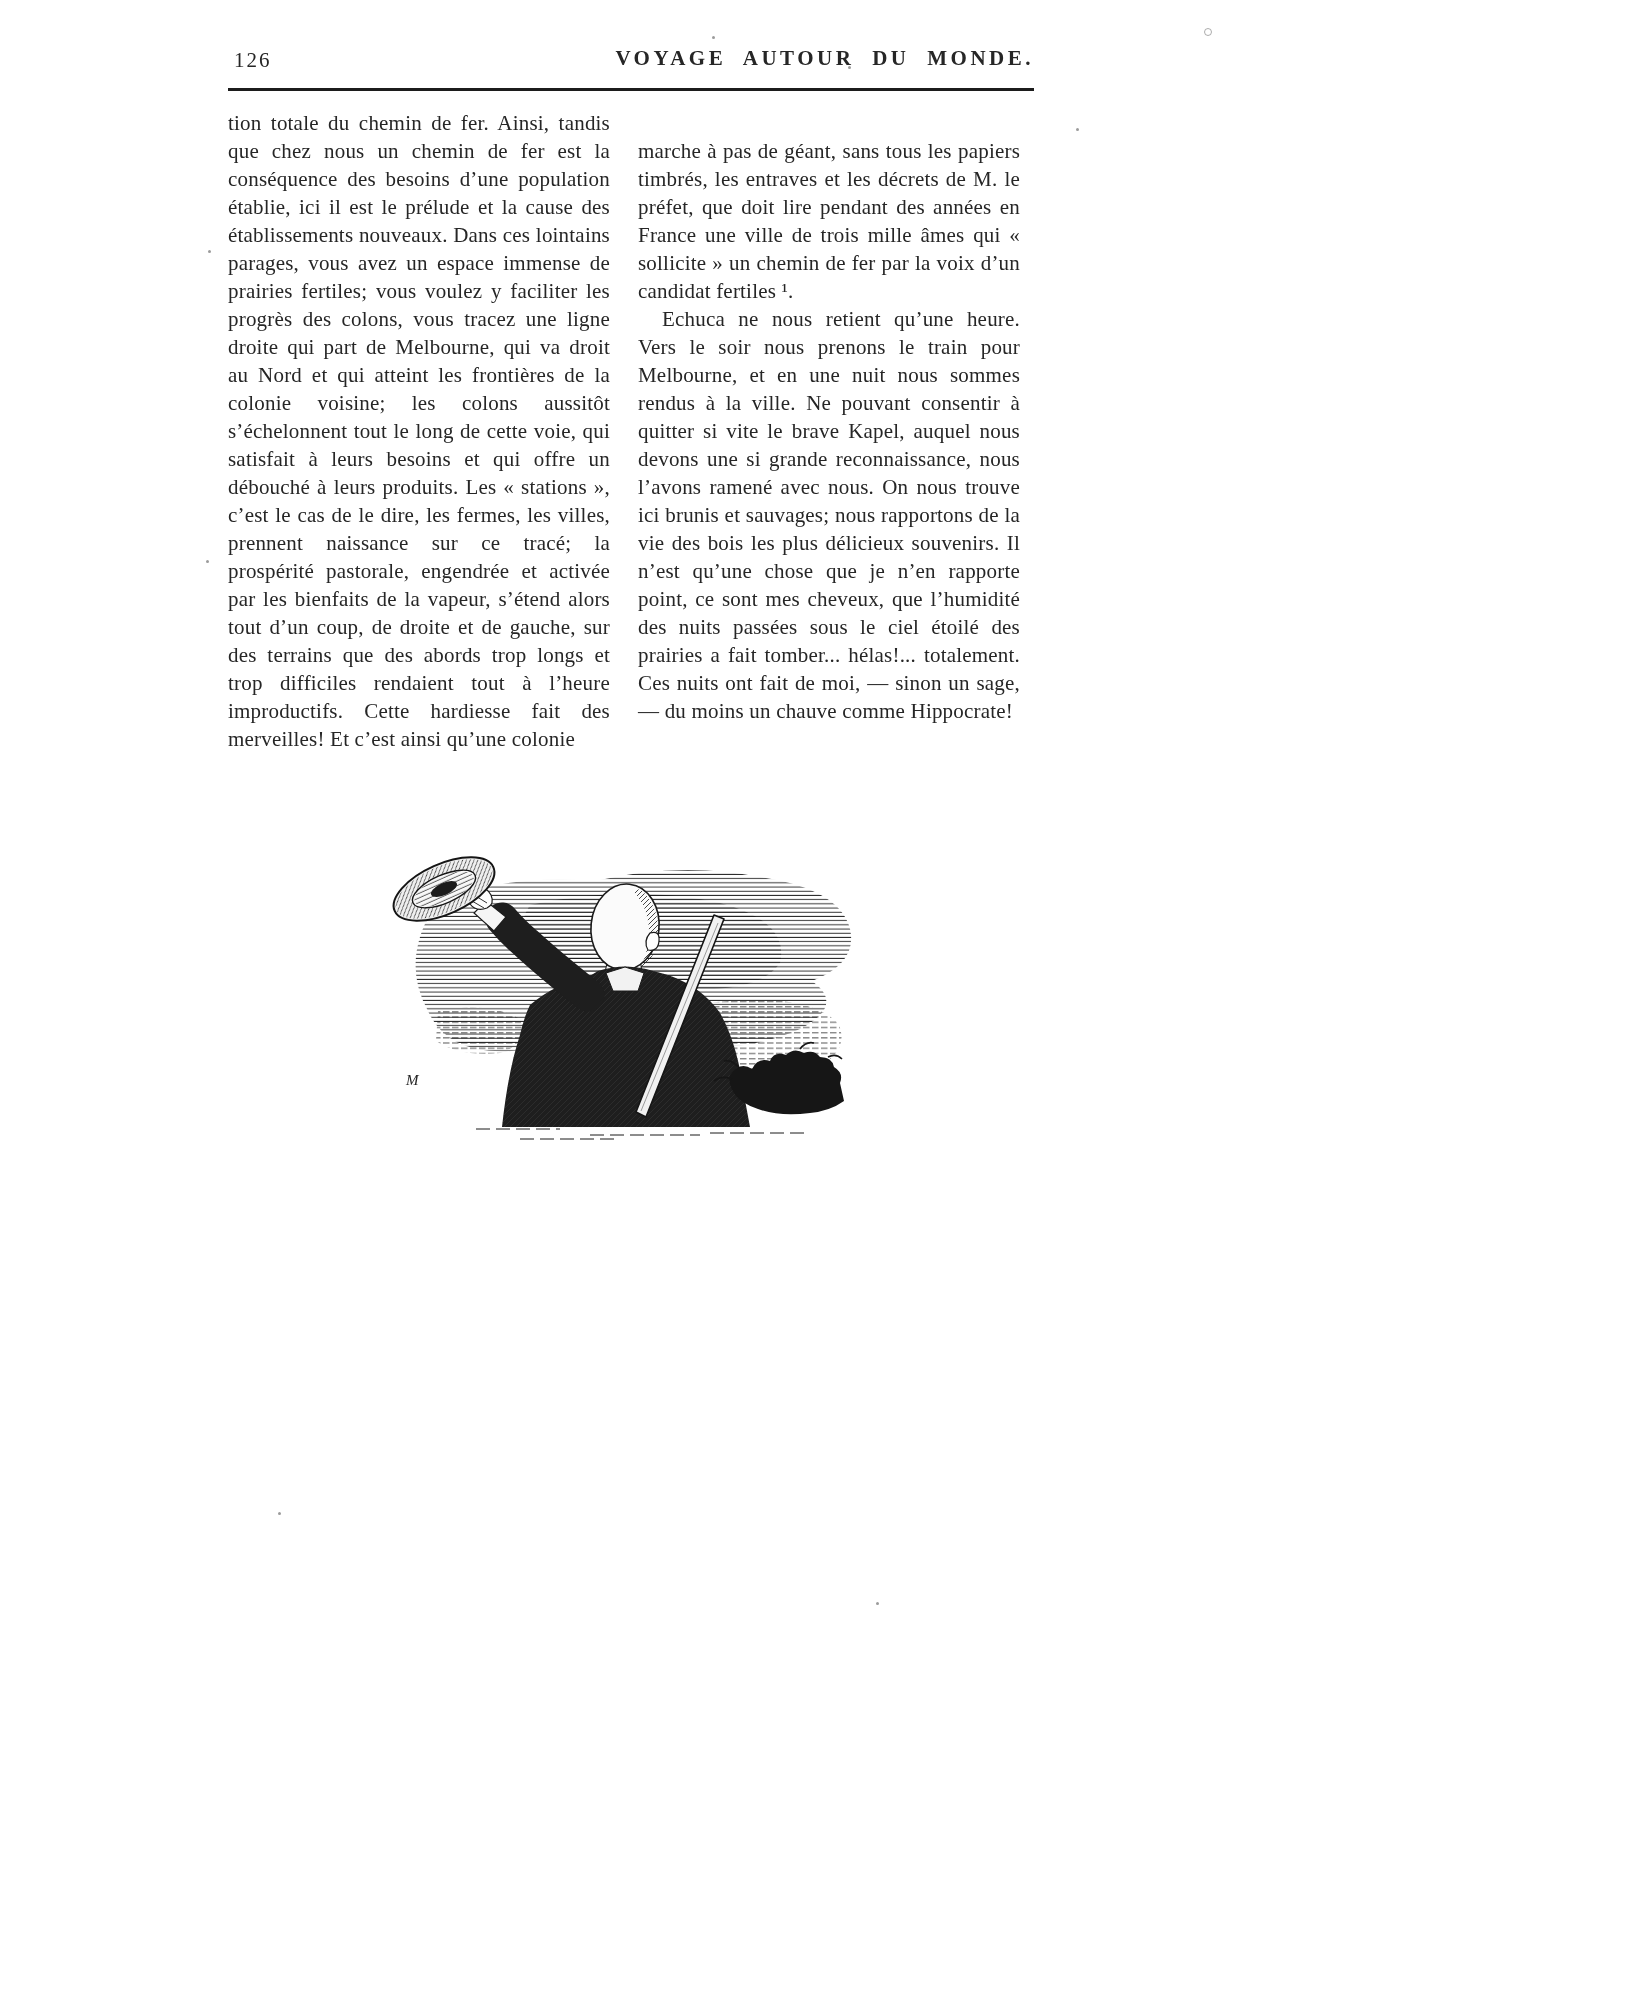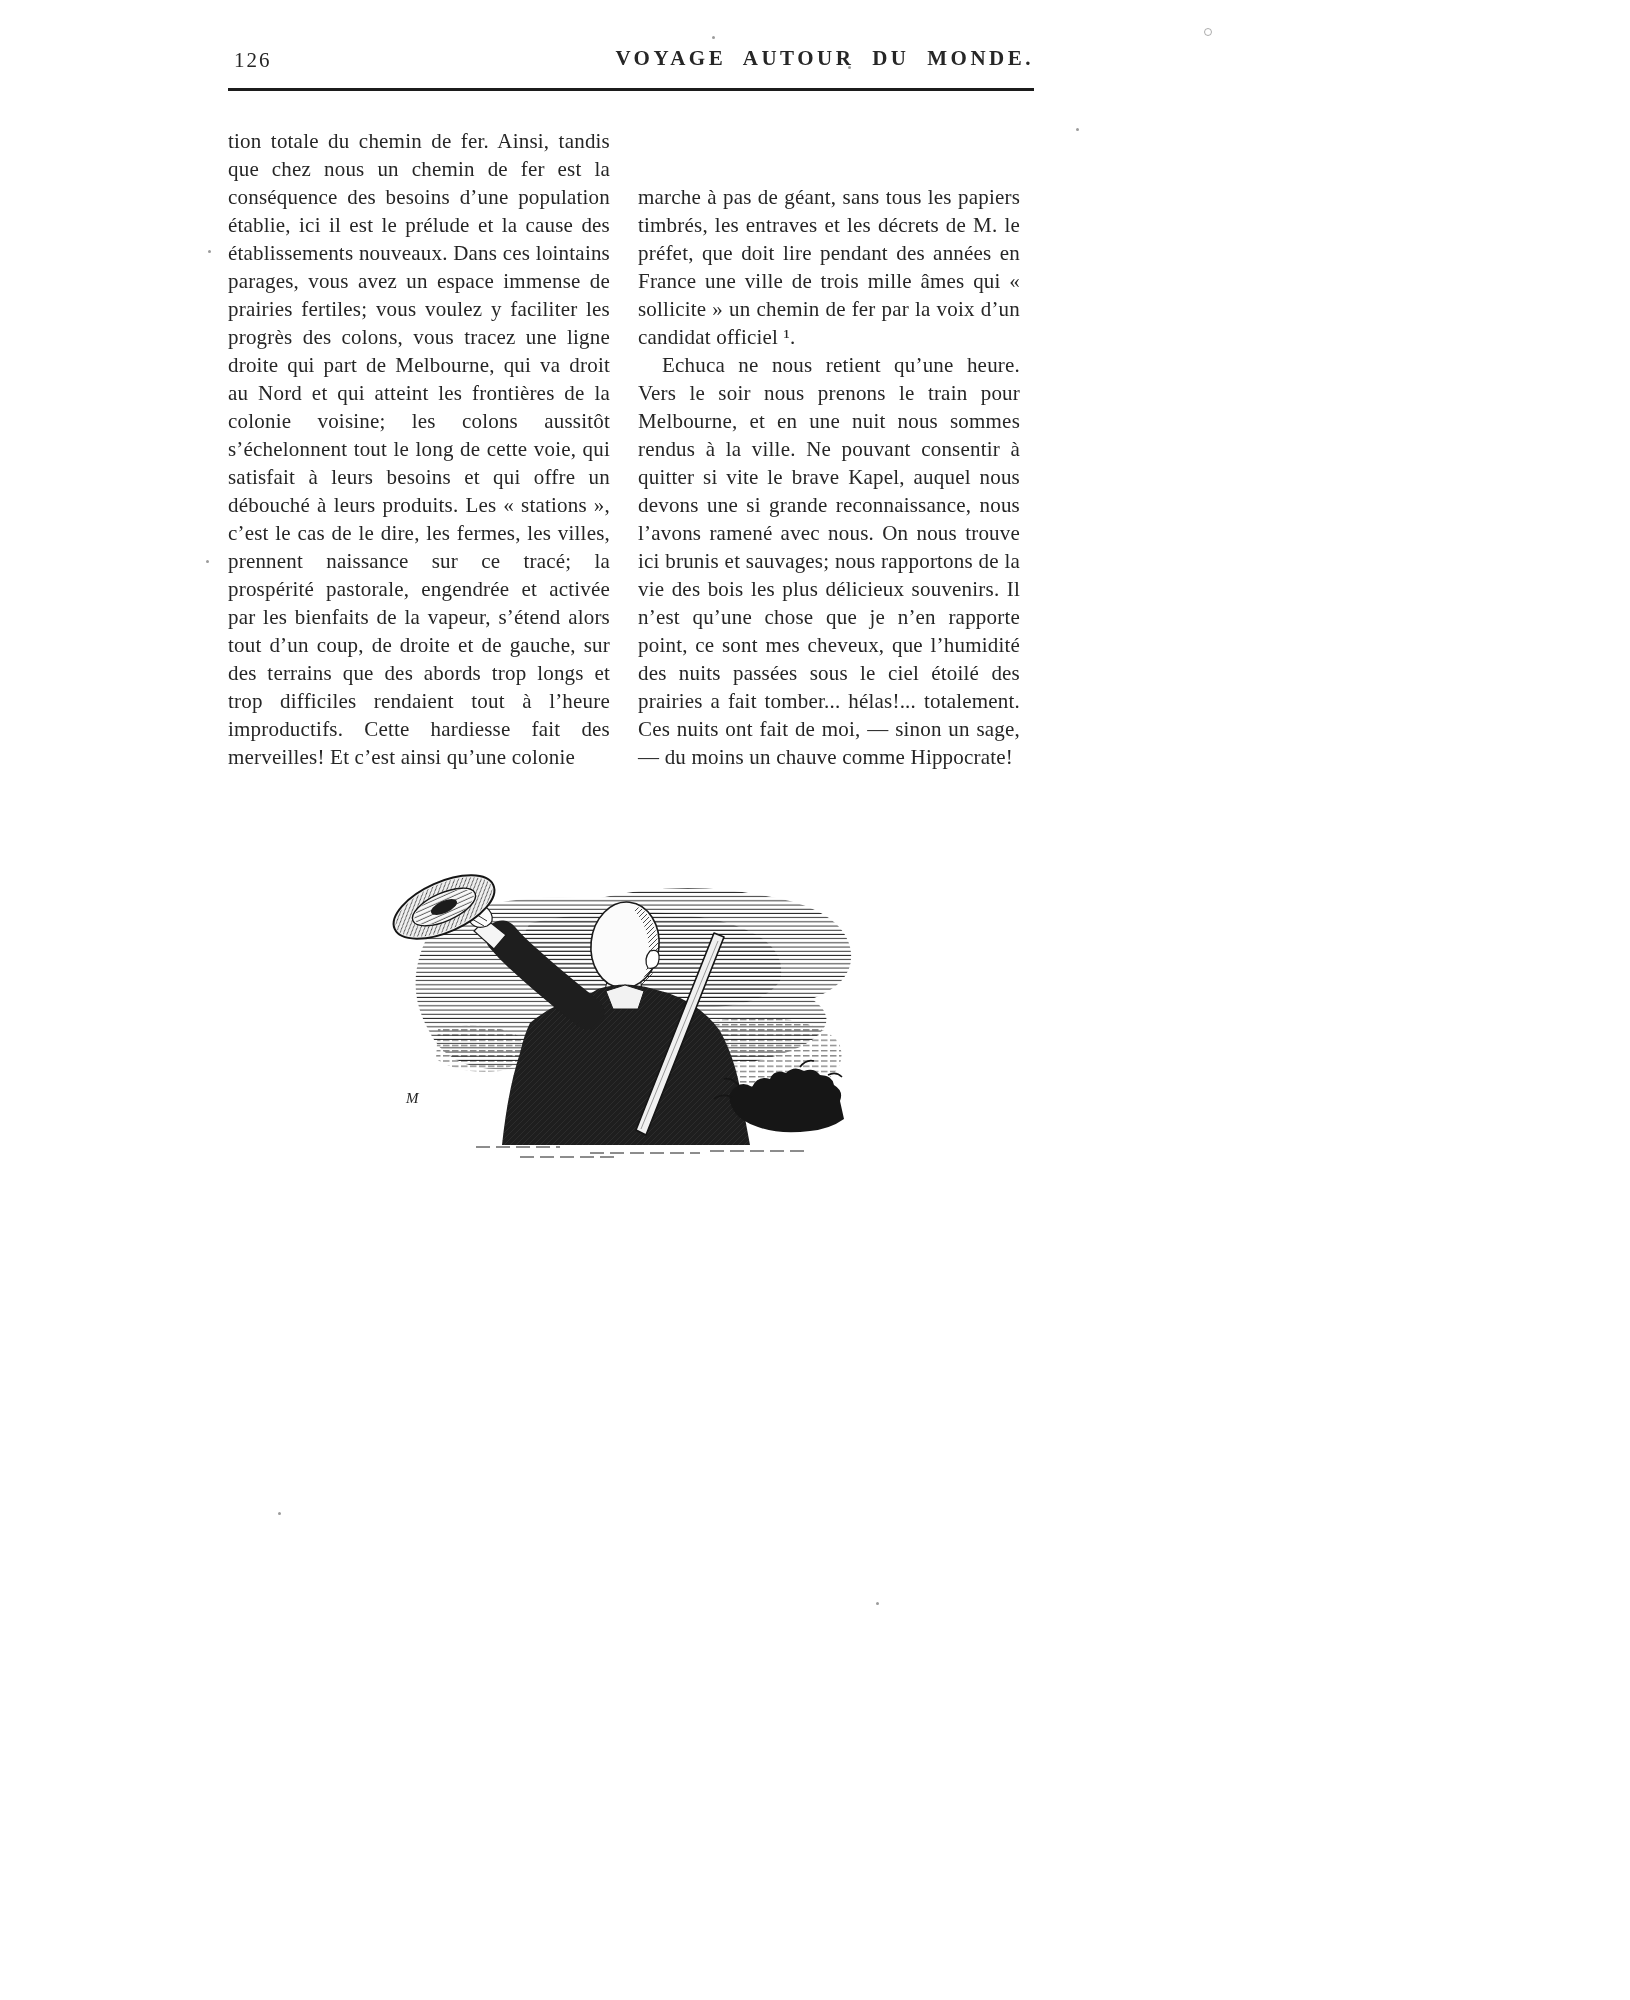--- a/index.html
+++ b/index.html
@@ -43,22 +43,22 @@
     letter-spacing: 3.5px;
     word-spacing: 9px;
   }
   .header-rule {
     margin-top: 8px;
     height: 3px;
     background: #1c1c1c;
   }
   .columns {
     display: flex;
-    margin-top: 36px;
-    align-items: flex-end;
+    margin-top: 18px;
+    align-items: center;
   }
   .column {
     width: 382px;
   }
   .column-divider {
     width: 1px;
     background: #2d2d2d;
     margin: 2px 13px 4px 14px;
   }
   p.para {
@@ -116,21 +116,21 @@
 
   <div class="columns">
 
     <div class="column">
       <p class="para">tion totale du chemin de fer. Ainsi, tandis que chez nous un chemin de fer est la conséquence des besoins d’une population établie, ici il est le prélude et la cause des établissements nouveaux. Dans ces lointains parages, vous avez un espace immense de prairies fertiles; vous voulez y faciliter les progrès des colons, vous tracez une ligne droite qui part de Melbourne, qui va droit au Nord et qui atteint les frontières de la colonie voisine; les colons aussitôt s’échelonnent tout le long de cette voie, qui satisfait à leurs besoins et qui offre un débouché à leurs produits. Les « stations », c’est le cas de le dire, les fermes, les villes, prennent naissance sur ce tracé; la prospérité pastorale, engendrée et activée par les bienfaits de la vapeur, s’étend alors tout d’un coup, de droite et de gauche, sur des terrains que des abords trop longs et trop difficiles rendaient tout à l’heure improductifs. Cette hardiesse fait des merveilles! Et c’est ainsi qu’une colonie</p>
     </div>
 
     <div class="column-divider"></div>
 
     <div class="column">
-      <p class="para">marche à pas de géant, sans tous les papiers timbrés, les entraves et les décrets de M. le préfet, que doit lire pendant des années en France une ville de trois mille âmes qui « sollicite » un chemin de fer par la voix d’un candidat officiel ¹.</p>
+      <p class="para">marche à pas de géant, sans tous les papiers timbrés, les entraves et les décrets de M. le préfet, que doit lire pendant des années en France une ville de trois mille âmes qui « sollicite » un chemin de fer par la voix d’un candidat fertiles ¹.</p>
       <p class="para indent">Echuca ne nous retient qu’une heure. Vers le soir nous prenons le train pour Melbourne, et en une nuit nous sommes rendus à la ville. Ne pouvant consentir à quitter si vite le brave Kapel, auquel nous devons une si grande reconnaissance, nous l’avons ramené avec nous. On nous trouve ici brunis et sauvages; nous rapportons de la vie des bois les plus délicieux souvenirs. Il n’est qu’une chose que je n’en rapporte point, ce sont mes cheveux, que l’humidité des nuits passées sous le ciel étoilé des prairies a fait tomber... hélas!... totalement. Ces nuits ont fait de moi, — sinon un sage, — du moins un chauve comme Hippocrate!</p>
     </div>
 
   </div>
 
   <figure class="illustration">
     <svg width="500" height="300" viewBox="0 0 500 300" xmlns="http://www.w3.org/2000/svg">
       <defs>
         <pattern id="hz" width="7" height="4.2" patternUnits="userSpaceOnUse">
           <path d="M0 2 H7" stroke="#1a1a1a" stroke-width="0.9"></path>

